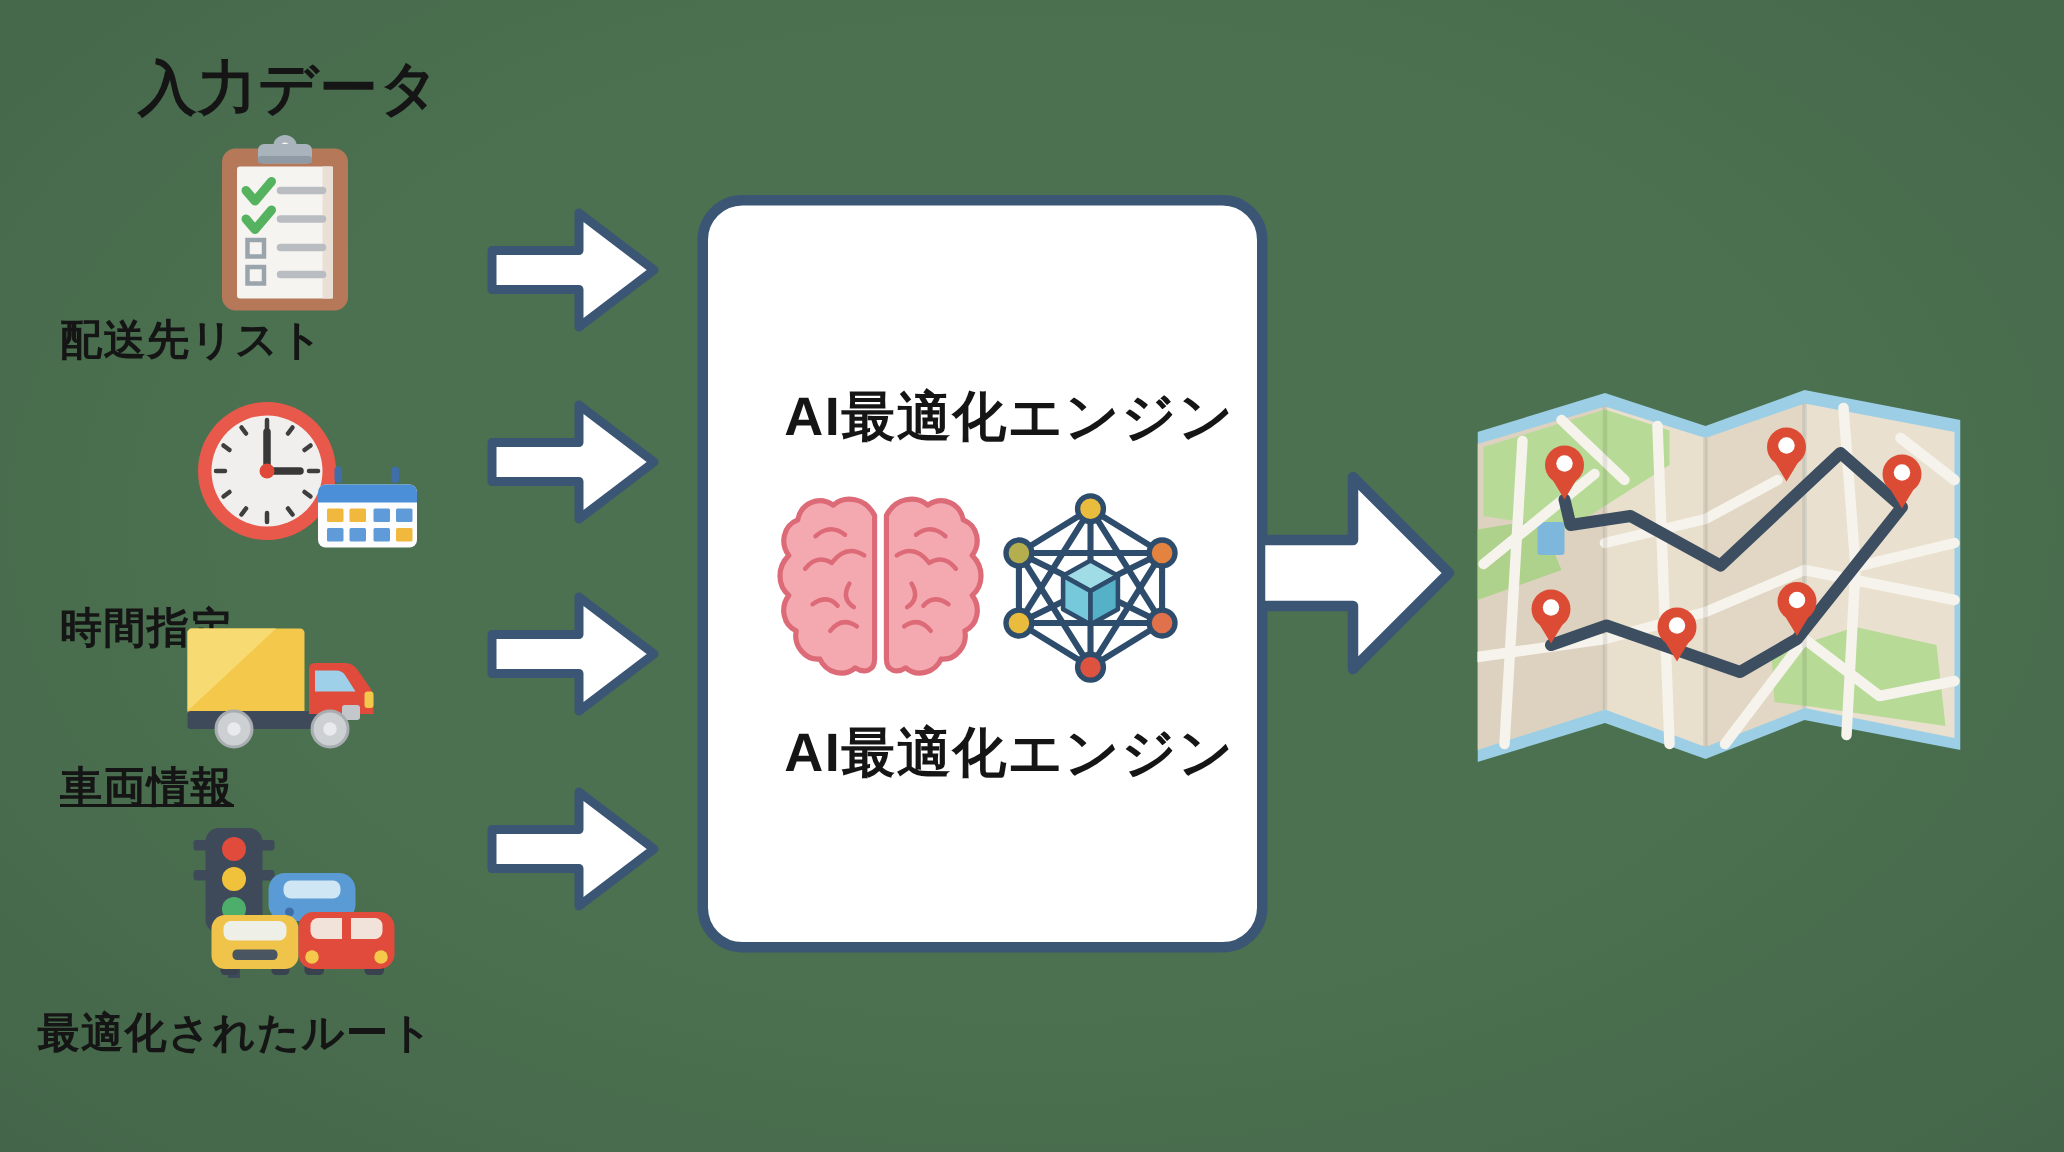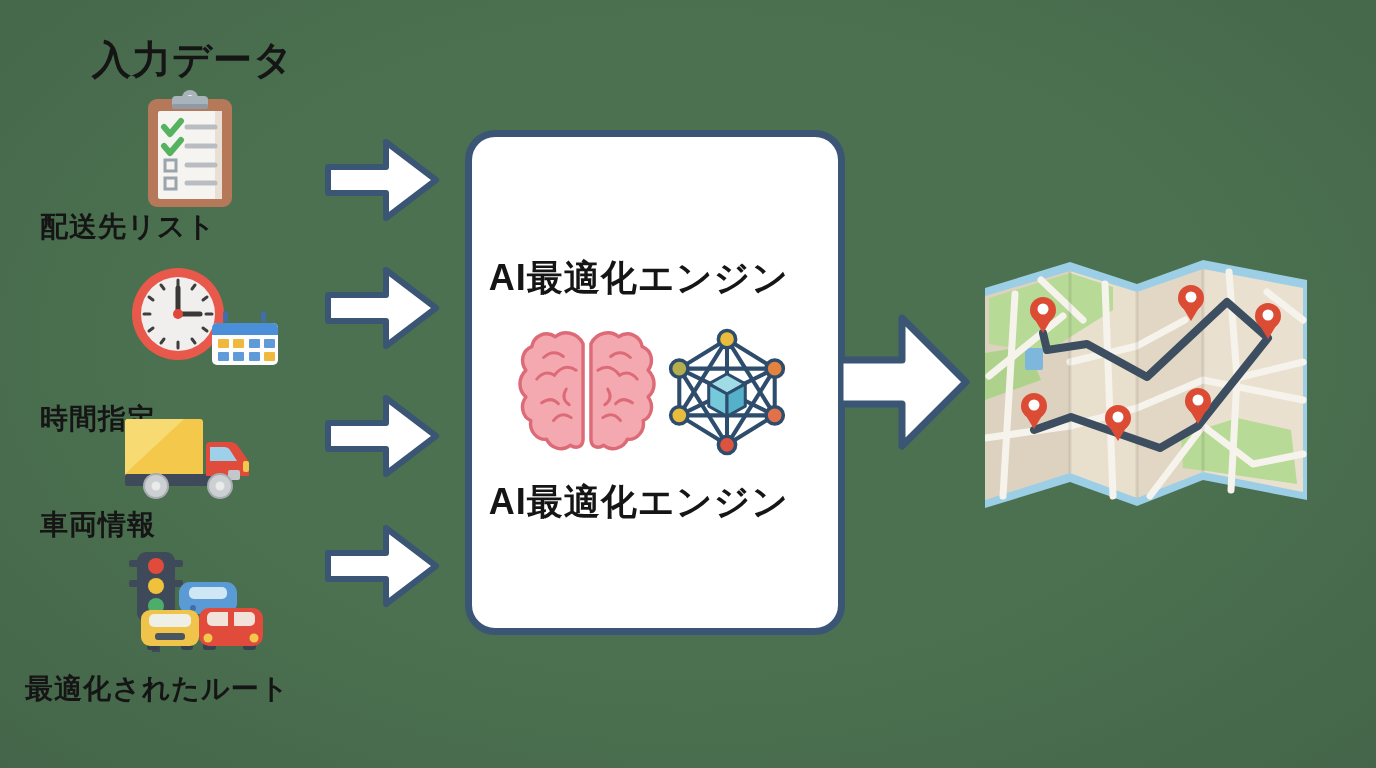--- a/index.html
+++ b/index.html
@@ -16,21 +16,21 @@
   .item-label{
     position:absolute;font-weight:800;font-size:28px;color:var(--ink,#151515);
     text-align:left;white-space:nowrap;letter-spacing:1px;
   }
   .engine-box{
     position:absolute;left:465px;top:130px;width:380px;height:505px;
     background:var(--box-fill,#ffffff);border:7px solid var(--outline,#3a5674);
     border-radius:30px;box-sizing:border-box;
   }
   .engine-title{
-    position:absolute;left:449px;width:380px;text-align:center;
+    position:absolute;left:483px;width:380px;text-align:center;
     font-weight:800;font-size:36px;color:var(--ink,#151515);white-space:nowrap;letter-spacing:1px;
   }
   svg{display:block;}
 </style>
 </head>
 <body>
 
 <div id="stage">
 
   <div class="heading" style="left:92px;top:38px;">入力データ</div>
@@ -98,21 +98,21 @@
     <path d="M88,31 h14 q4,0 6,3 l7,11 h-27 z" fill="#9fd0ea"></path>
     <rect x="121" y="45" width="6" height="11" rx="2" fill="#f3c84b"></rect>
     <rect x="106" y="54" width="12" height="10" rx="2" fill="#c3c7cb"></rect>
     <g>
       <circle cx="34" cy="70" r="12" fill="#ccd0d3" stroke="#a8adb2" stroke-width="2"></circle>
       <circle cx="34" cy="70" r="4.5" fill="#e8eaec"></circle>
       <circle cx="98" cy="70" r="12" fill="#ccd0d3" stroke="#a8adb2" stroke-width="2"></circle>
       <circle cx="98" cy="70" r="4.5" fill="#e8eaec"></circle>
     </g>
   </svg>
-  <div class="item-label" style="left:40px;width:300px;top:506px;">車両情報</div>
+  <div class="item-label" style="left:40px;width:300px;top:506px;text-decoration:underline;">車両情報</div>
 
   <svg class="abs" style="left:115px;top:550px;" width="150" height="115" viewBox="0 0 150 115">
     <rect x="14" y="10" width="10" height="7" rx="2" fill="#3e4a59"></rect>
     <rect x="14" y="30" width="10" height="7" rx="2" fill="#3e4a59"></rect>
     <rect x="58" y="10" width="10" height="7" rx="2" fill="#3e4a59"></rect>
     <rect x="58" y="30" width="10" height="7" rx="2" fill="#3e4a59"></rect>
     <rect x="22" y="2" width="38" height="70" rx="9" fill="#3e4a59"></rect>
     <circle cx="41" cy="16" r="8" fill="#e04b3c"></circle>
     <circle cx="41" cy="36" r="8" fill="#f0c23c"></circle>
     <circle cx="41" cy="56" r="8" fill="#4cae6a"></circle>

